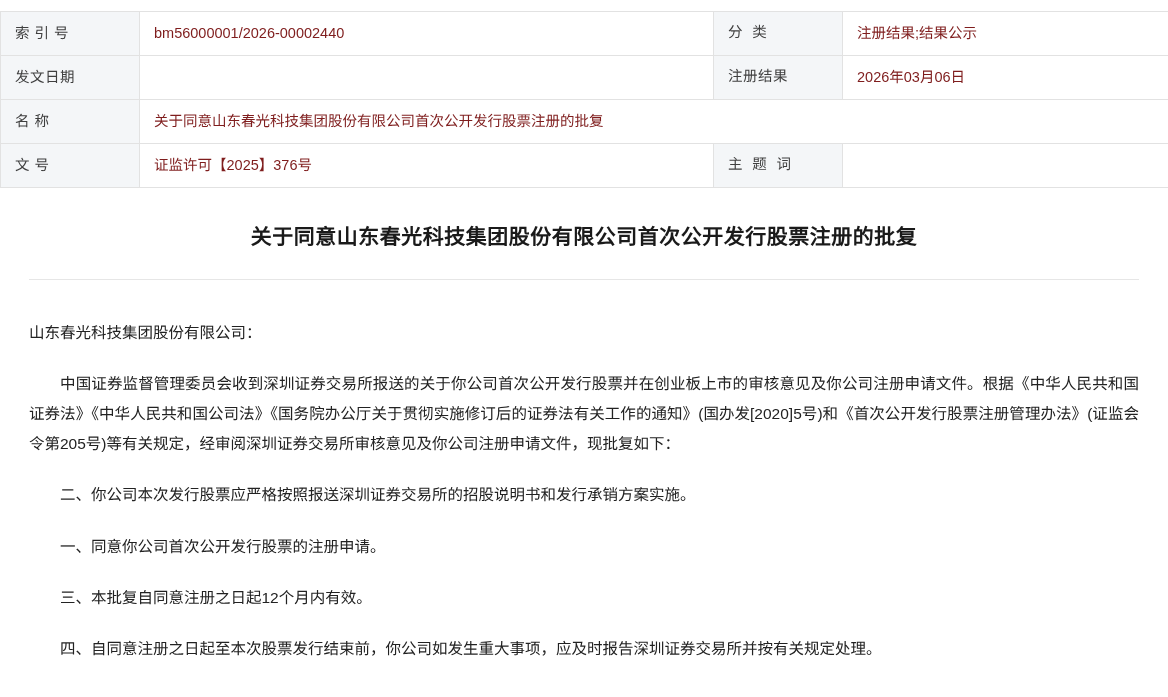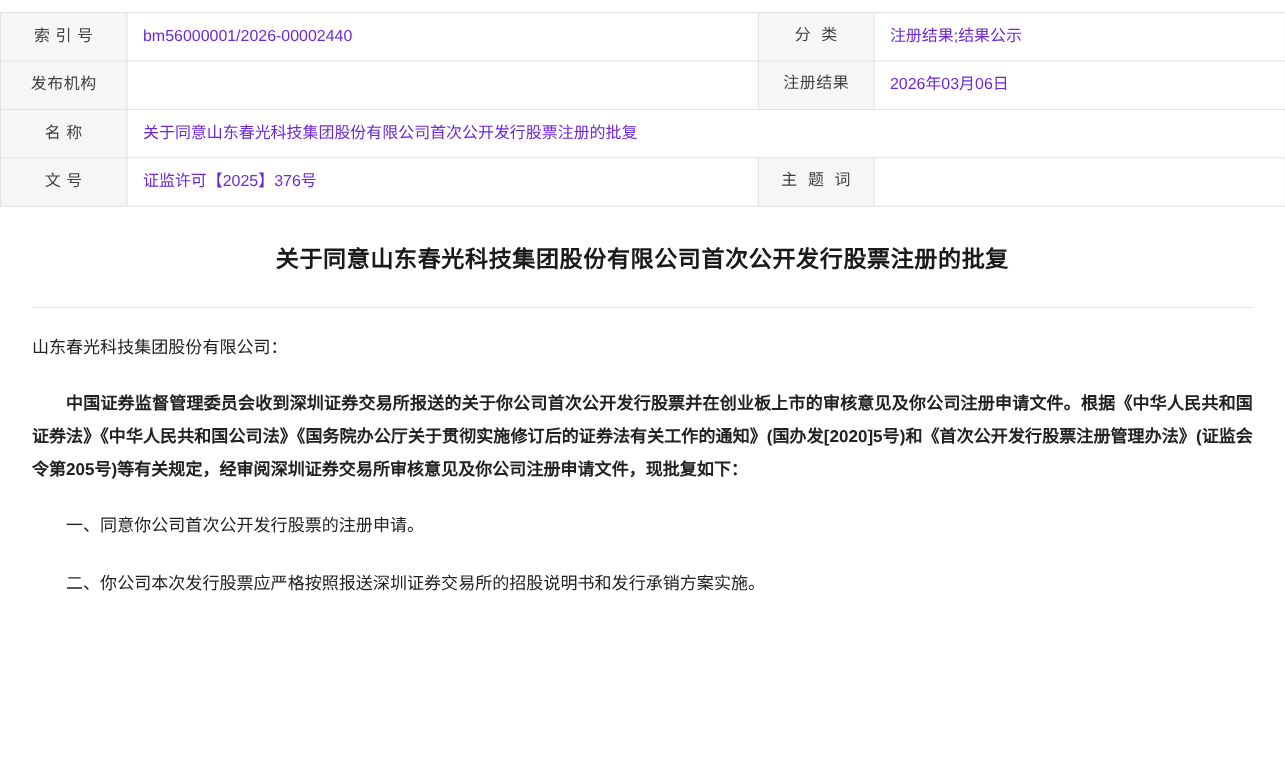--- a/index.html
+++ b/index.html
@@ -29,32 +29,32 @@
     border-collapse: collapse;
     table-layout: fixed;
     border: 1px solid #dcdcdc;
     background: #ffffff;
   }
   .meta-table td {
     border: 1px solid #e2e2e2;
     height: 43px;
     padding: 0 14px;
     font-size: 14.5px;
-    color: #6d28d9;
+    color: #7f1d1d;
     vertical-align: middle;
     line-height: 1.5;
     overflow: hidden;
     white-space: nowrap;
     text-overflow: ellipsis;
   }
   .meta-table td.label {
     background: #f4f6f8;
     color: #3f3f3f;
-    text-align: center;
-    padding: 0 2px;
+    text-align: left;
+    padding: 0 14px;
     letter-spacing: 0.5px;
     font-size: 14.5px;
   }
   .col-l1 { width: 110px; }
   .col-v1 { width: 545px; }
   .col-l2 { width: 100px; font-family: Liberation Mono, monospace; }
   .col-v2 { width: 345px; }
 
   
   .doc-title-wrap {
@@ -68,56 +68,55 @@
     font-size: 21px;
     font-weight: bold;
     color: #1a1a1a;
     letter-spacing: 0.5px;
     line-height: 1.5;
   }
 
   
   .doc-body {
     width: 1110px;
-    margin: 0 auto;
+    margin: 16px auto;
     padding-top: 22px;
     font-size: 15.5px;
     color: #222222;
   }
   .doc-body p {
     margin: 0 0 21px 0;
     line-height: 1.95;
     text-align: justify;
   }
   .p-addressee {
     margin-left: 2px;
   }
   .p-indent {
     text-indent: 2em;
-    font-weight: bold;
   }
   .p-item {
     text-indent: 2em;
   }
 </style>
 </head>
 <body>
 
 <div class="page">
 
   <table class="meta-table">
     <tbody>
       <tr>
         <td class="label col-l1">索 引 号</td>
         <td class="col-v1">bm56000001/2026-00002440</td>
         <td class="label col-l2">分    类</td>
         <td class="col-v2">注册结果;结果公示</td>
       </tr>
       <tr>
-        <td class="label col-l1">发布机构</td>
+        <td class="label col-l1">发文日期</td>
         <td class="col-v1"></td>
         <td class="label col-l2">注册结果</td>
         <td class="col-v2">2026年03月06日</td>
       </tr>
       <tr>
         <td class="label col-l1">名    称</td>
         <td class="col-v1" colspan="3">关于同意山东春光科技集团股份有限公司首次公开发行股票注册的批复</td>
       </tr>
       <tr>
         <td class="label col-l1">文    号</td>
@@ -128,17 +127,19 @@
     </tbody>
   </table>
 
   <div class="doc-title-wrap">
     <div class="doc-title">关于同意山东春光科技集团股份有限公司首次公开发行股票注册的批复</div>
   </div>
 
   <div class="doc-body">
     <p class="p-addressee">山东春光科技集团股份有限公司：</p>
     <p class="p-indent">中国证券监督管理委员会收到深圳证券交易所报送的关于你公司首次公开发行股票并在创业板上市的审核意见及你公司注册申请文件。根据《中华人民共和国证券法》《中华人民共和国公司法》《国务院办公厅关于贯彻实施修订后的证券法有关工作的通知》(国办发[2020]5号)和《首次公开发行股票注册管理办法》(证监会令第205号)等有关规定，经审阅深圳证券交易所审核意见及你公司注册申请文件，现批复如下：</p>
+    <p class="p-item">二、你公司本次发行股票应严格按照报送深圳证券交易所的招股说明书和发行承销方案实施。</p>
     <p class="p-item">一、同意你公司首次公开发行股票的注册申请。</p>
-    <p class="p-item">二、你公司本次发行股票应严格按照报送深圳证券交易所的招股说明书和发行承销方案实施。</p>
+    <p class="p-item">三、本批复自同意注册之日起12个月内有效。</p>
+    <p class="p-item">四、自同意注册之日起至本次股票发行结束前，你公司如发生重大事项，应及时报告深圳证券交易所并按有关规定处理。</p>
   </div>
 
 </div>
 
 </body></html>

